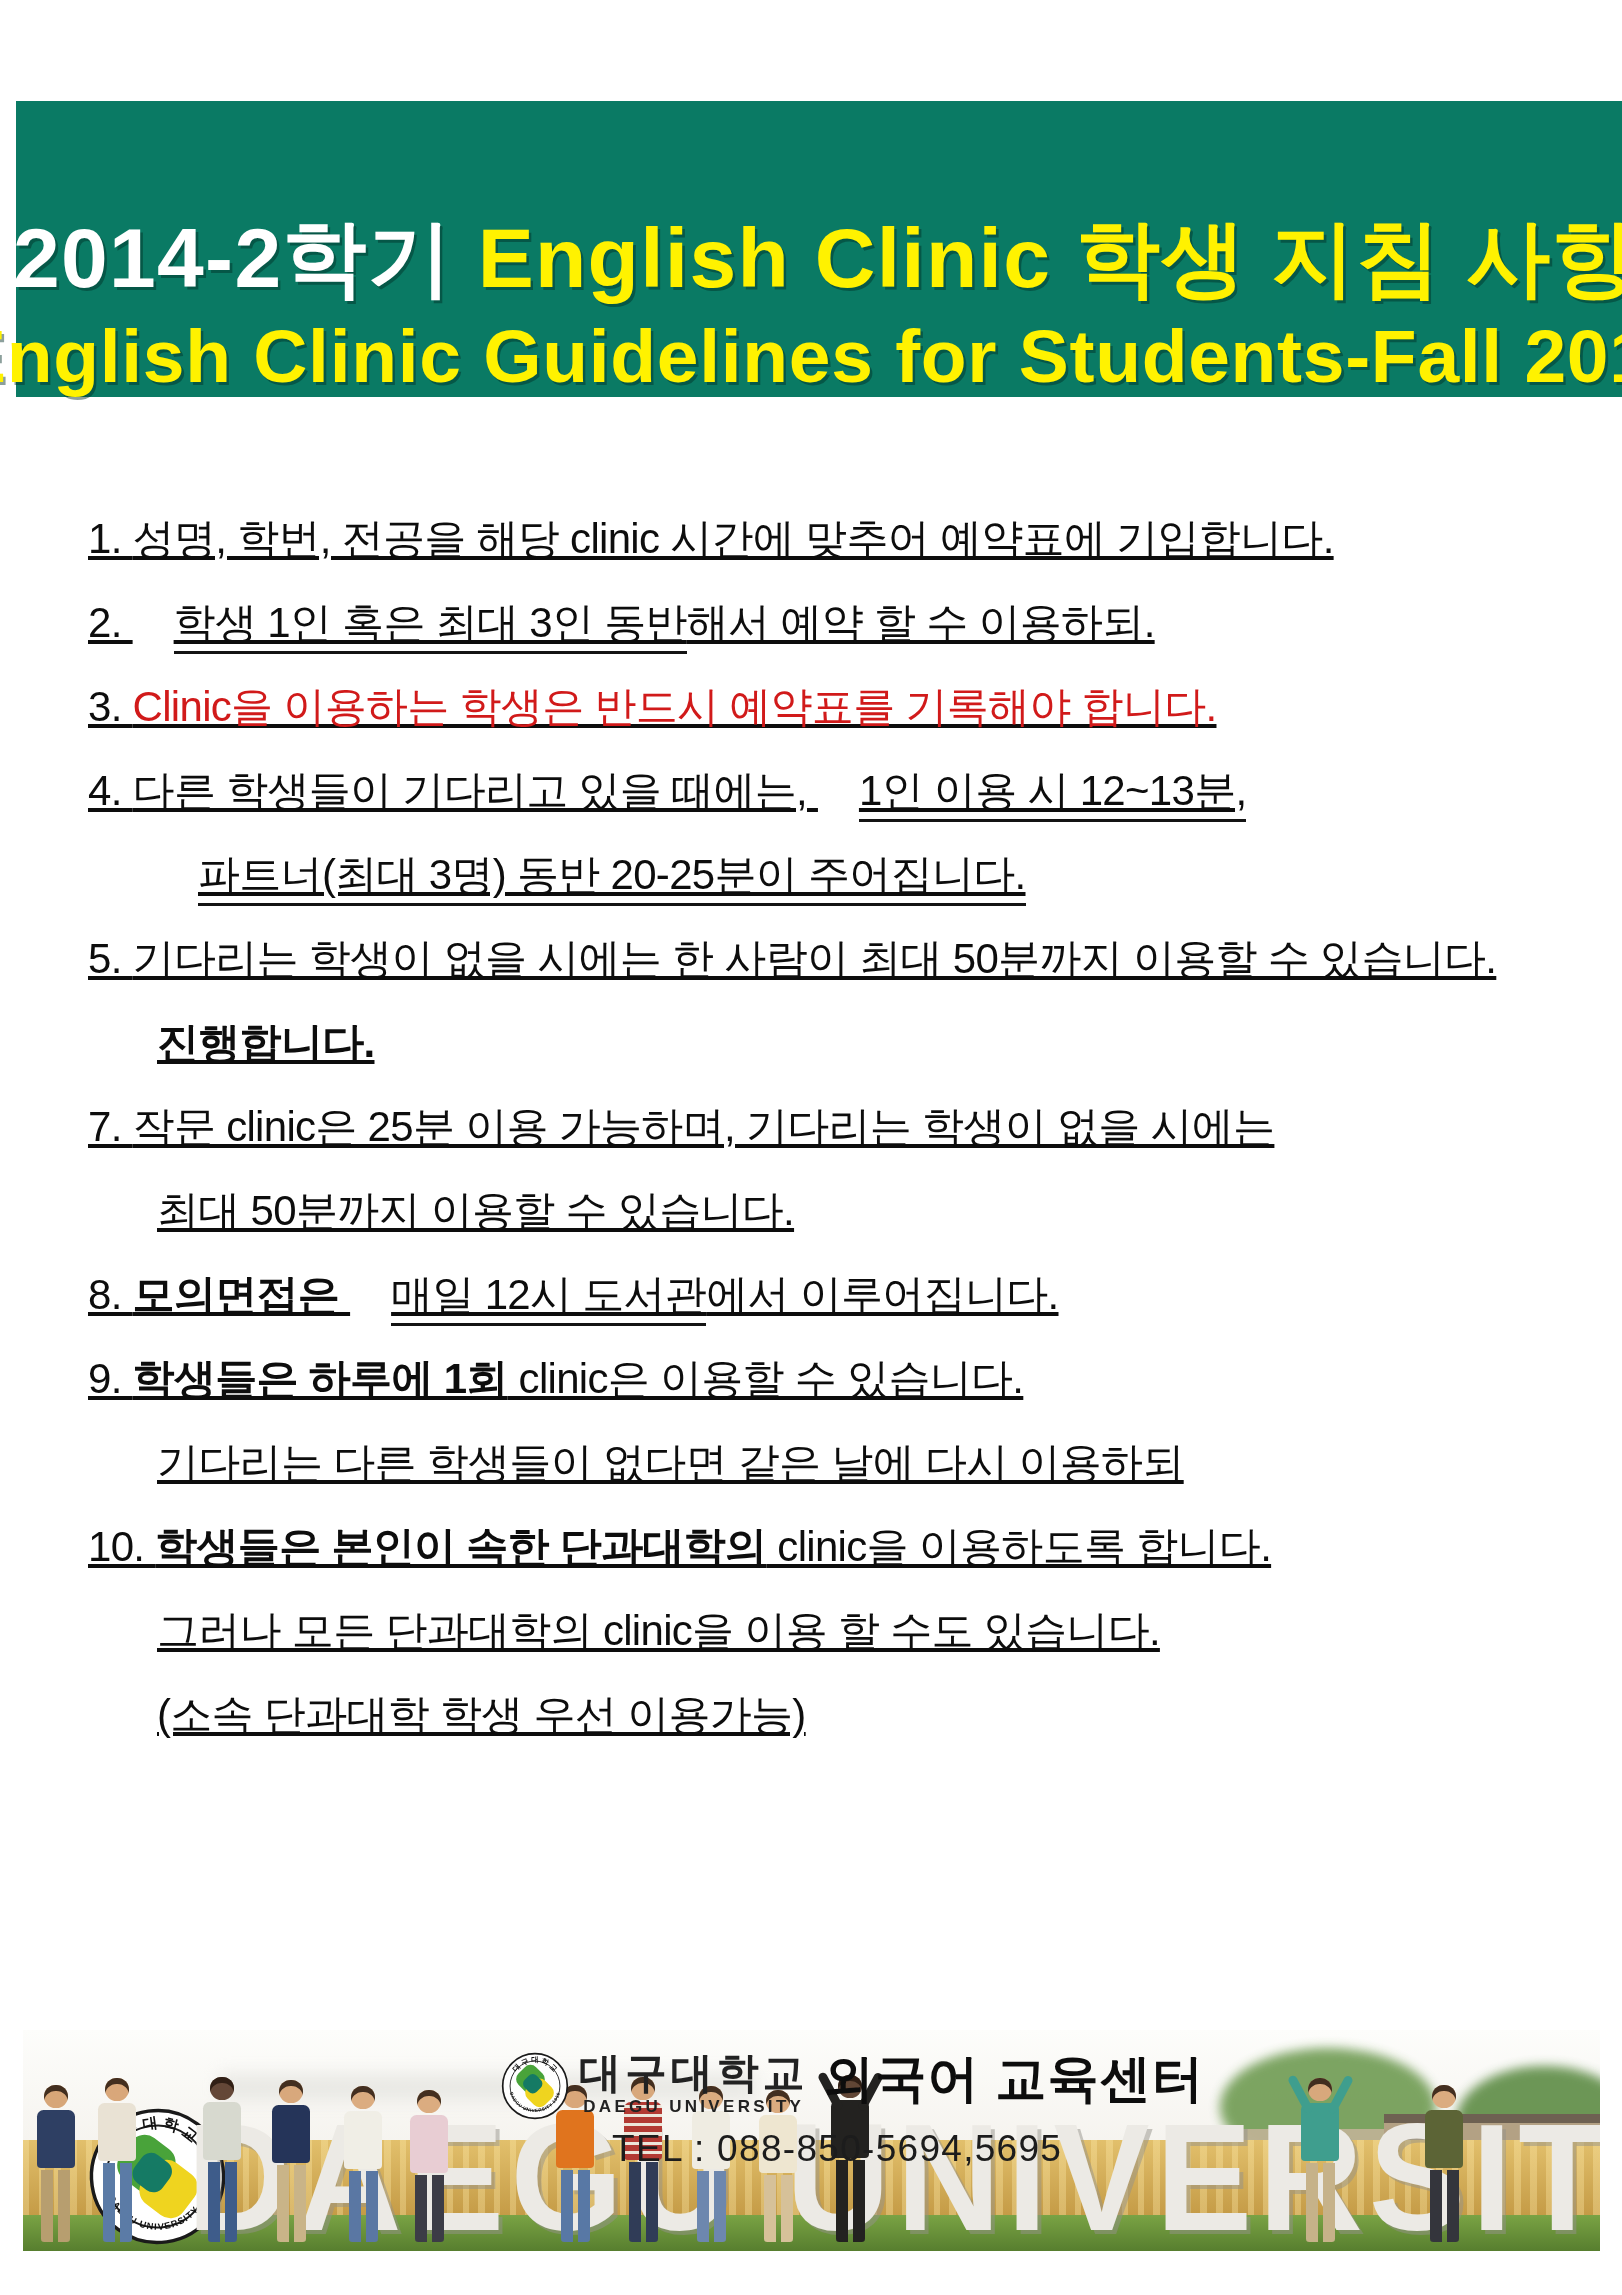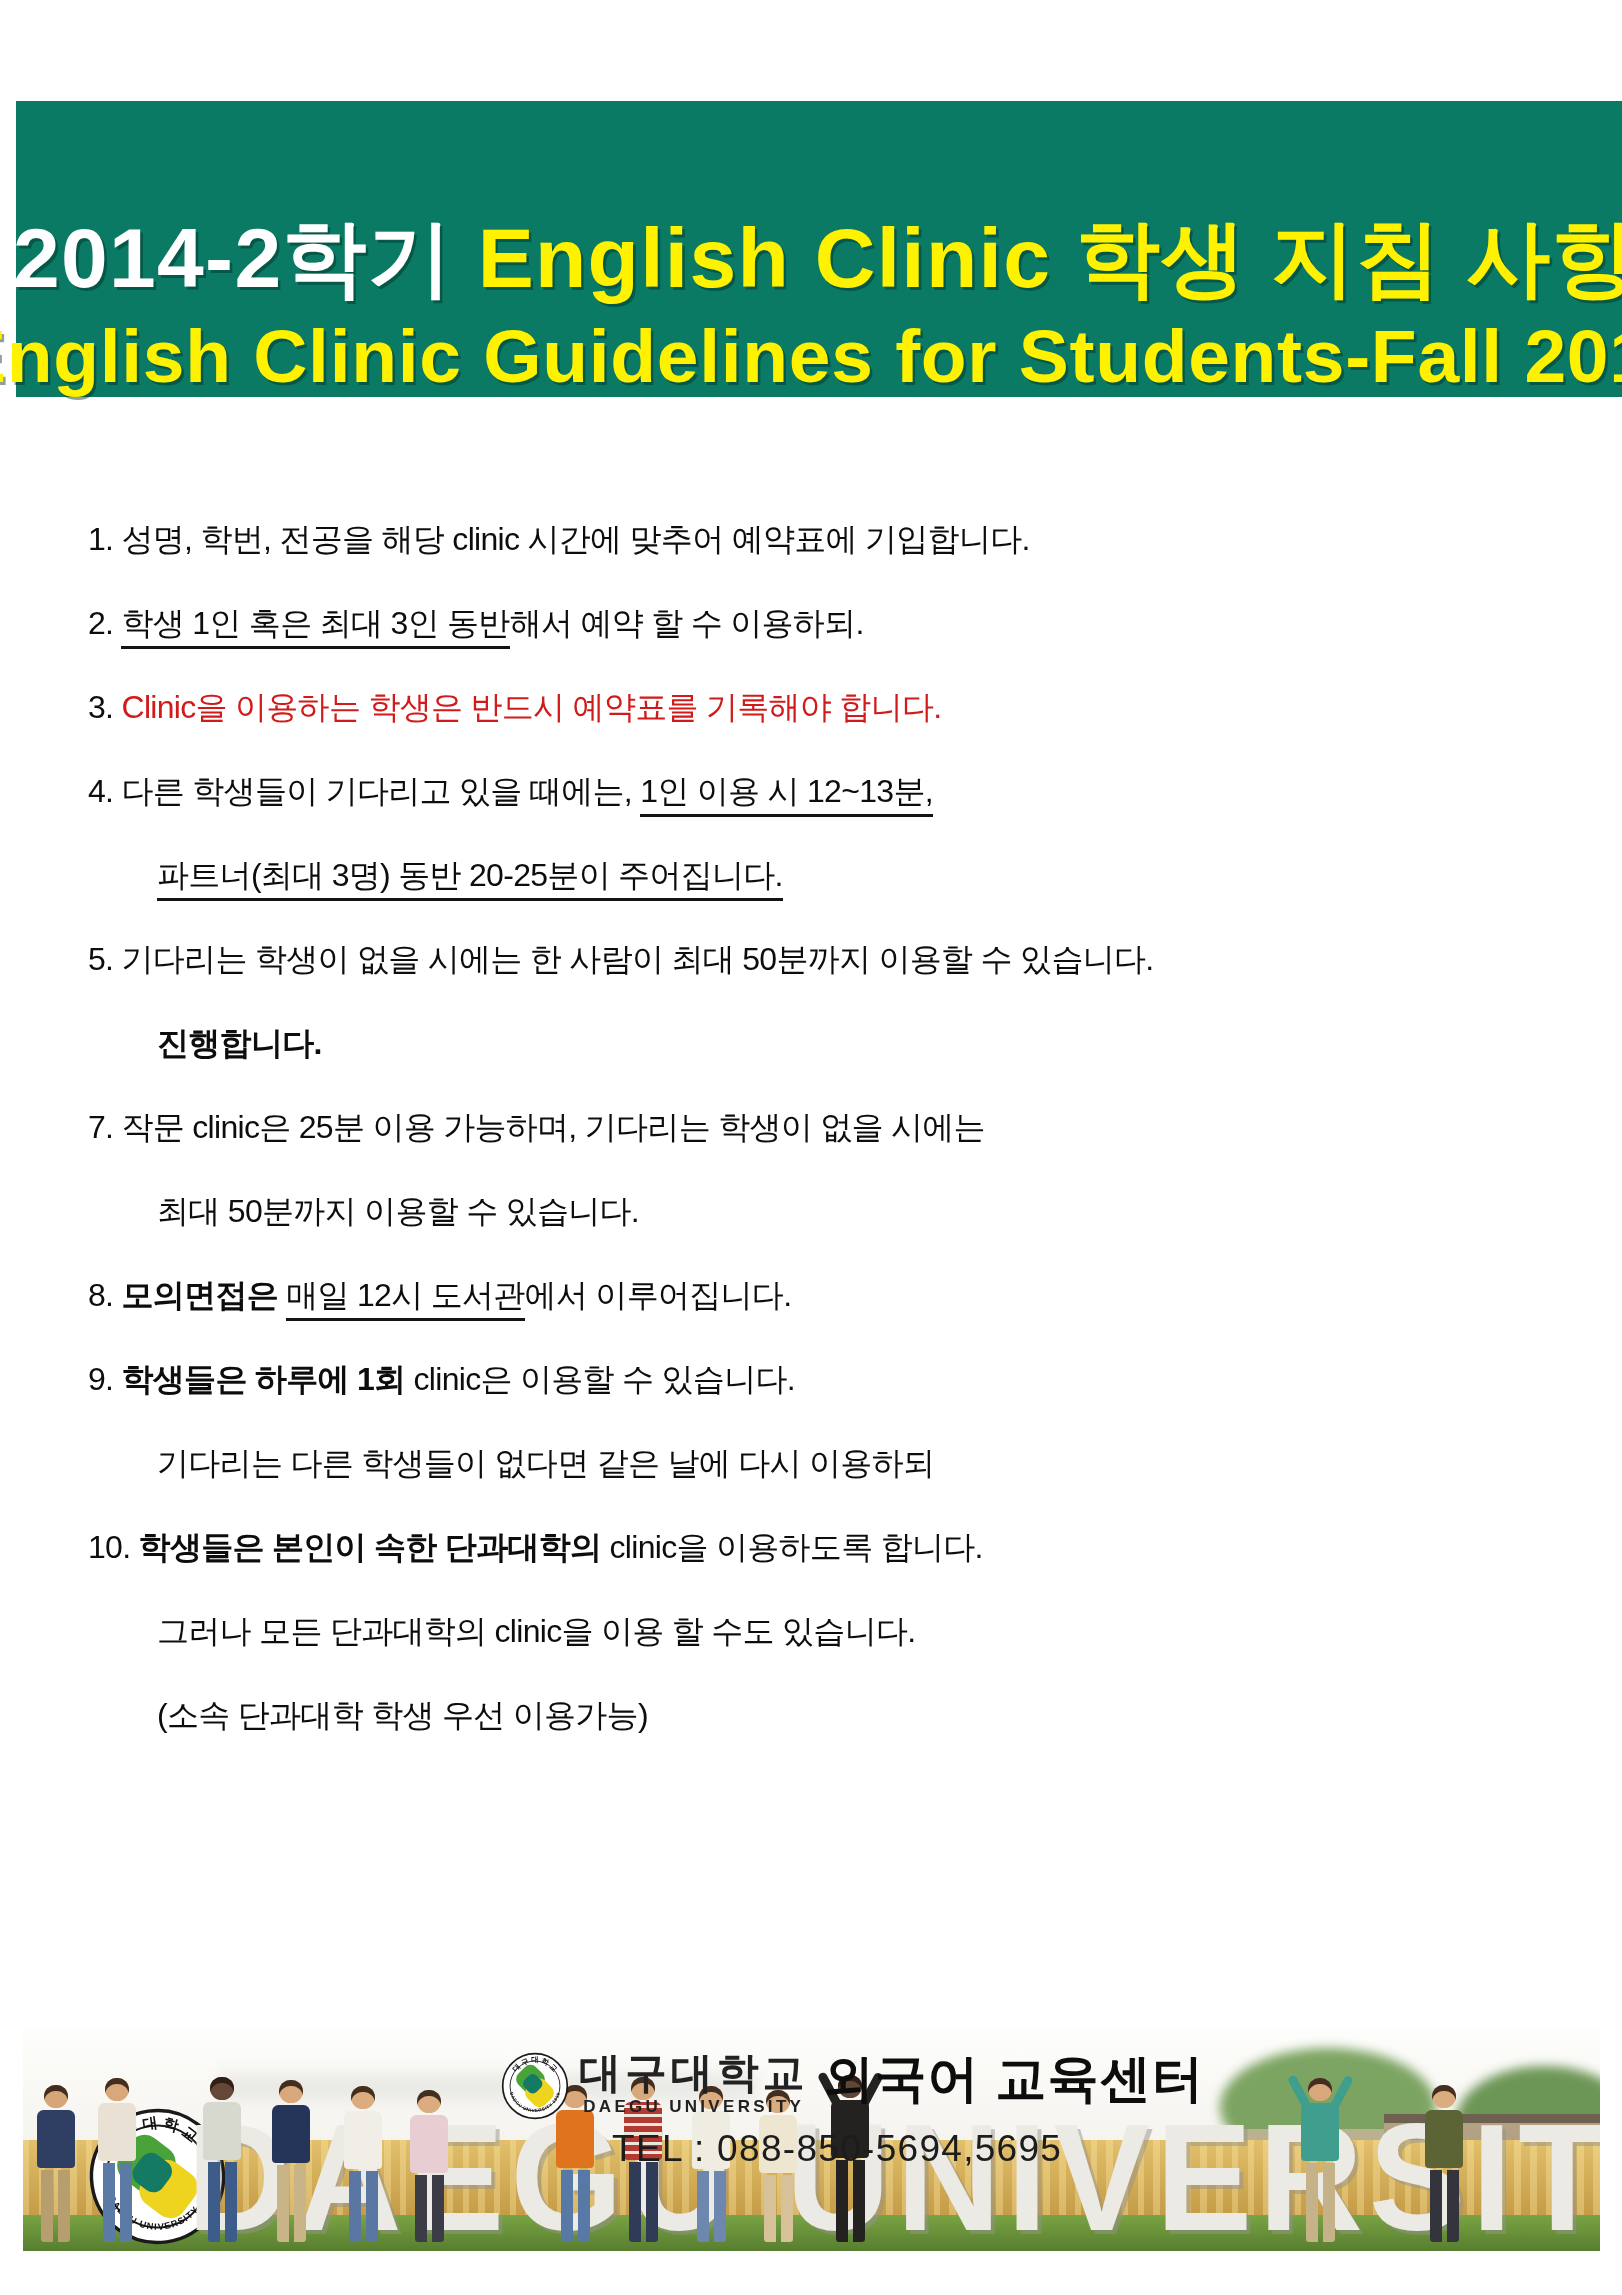--- a/index.html
+++ b/index.html
@@ -31,30 +31,31 @@
     font-size:75px;font-weight:700;letter-spacing:0.7px;white-space:nowrap;
     color:#fff200;text-shadow:2.6px 2.6px 0 rgba(0,45,35,.45);
     line-height:1.1;
   }
 
   
   #guidelines{
     position:absolute;left:88px;top:497px;width:1479px;
   }
   .gline{
-    font-size:32px;line-height:84px;white-space:nowrap;letter-spacing:-0.7px;
+    font-size:42px;line-height:84px;white-space:nowrap;letter-spacing:-0.7px;text-decoration:underline;
   }
   .gline.indent{padding-left:69px;}
   .seg-plain{font-weight:400;}
   .seg-bold{font-weight:700;}
   .seg-red{font-weight:400;color:#d11a1a;}
   .seg-underline{
     font-weight:400;
     border-bottom:3.9px solid #141414;
     padding-bottom:5.2px;
+    margin-left:41px;
   }
 
   
   #yellow-square{
     position:absolute;left:24px;top:2073px;width:33px;height:60px;
     background:linear-gradient(160deg,#faf299,#efd63a);
   }
   #campus-photo{
     position:absolute;left:23px;top:2030px;width:1577px;height:221px;
     background:linear-gradient(#fdfdfb 0%,#f5f3ee 55%);

